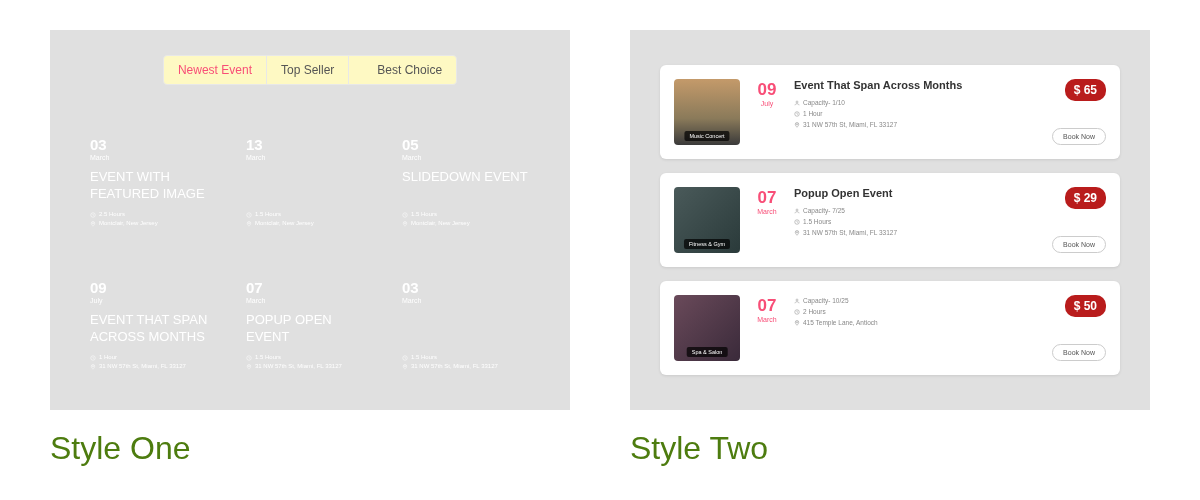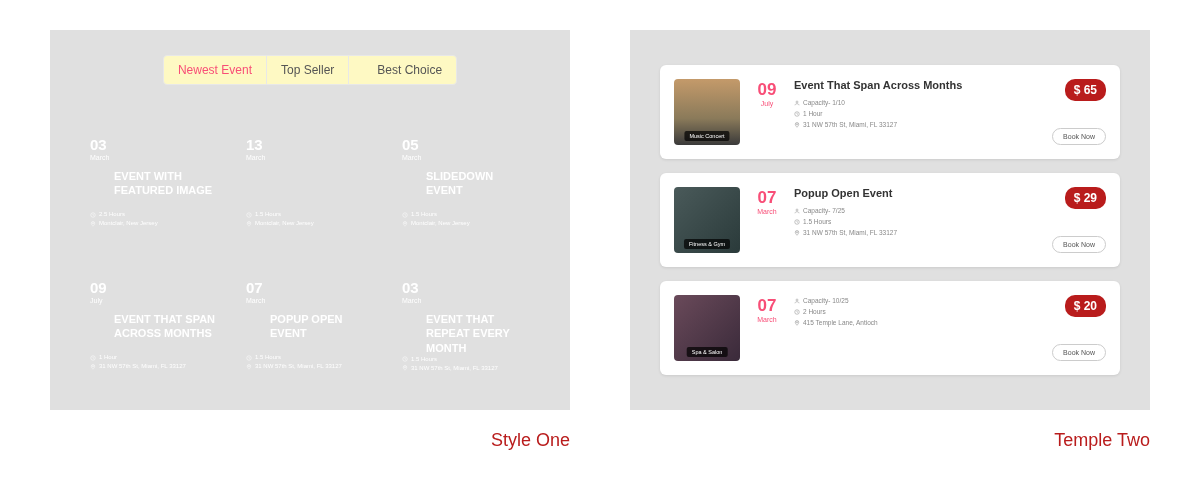--- a/index.html
+++ b/index.html
@@ -1,36 +1,36 @@
 <!DOCTYPE html>
 <html><head>
 <meta charset="utf-8">
 <style>
 * { margin: 0; padding: 0; box-sizing: border-box; font-family: -apple-system, BlinkMacSystemFont, 'Segoe UI', Arial, sans-serif; }
 body { background: #fff; padding: 30px; }
 .wrap { display: flex; gap: 60px; justify-content: center; }
 .panel { width: 520px; }
 .panel-body { background: #e0e0e0; padding: 25px 30px; min-height: 380px; }
-.panel-label { text-align: right; font-size: 18px; font-weight: 400; color: #b91c1c; margin-top: 20px; }
+.panel-label { text-align: left; font-size: 32px; font-weight: 400; color: #4d7c0f; margin-top: 20px; }
 
 
 .tabs { display: flex; justify-content: center; gap: 0; margin-bottom: 18px; }
 .tab { background: #fef9c3; padding: 7px 14px; font-size: 12px; color: #555; cursor: pointer; border: 1px solid #e8e8e8; margin-left: -1px; }
 .tab:first-child { border-radius: 4px 0 0 4px; margin-left: 0; }
 .tab:last-child { border-radius: 0 4px 4px 0; padding-left: 28px; }
 .tab.active { color: #f84e77; }
 
 .grid { display: grid; grid-template-columns: repeat(3, 1fr); gap: 8px; }
 .card { position: relative; height: 135px; border-radius: 6px; overflow: hidden; color: #fff; padding: 10px; display: flex; flex-direction: column; cursor: pointer; }
 .card-bg { position: absolute; inset: 0; z-index: 0; }
 .card-bg::after { content: ''; position: absolute; inset: 0; background: rgba(0,0,0,0.5); }
 .card > * { position: relative; z-index: 1; }
 .card-day { font-size: 15px; font-weight: 700; line-height: 1; margin-top: 24px; }
 .card-month { font-size: 7px; margin-top: 2px; }
-.card-title { font-size: 11px; font-weight: 700; margin-top: 8px; line-height: 1.3; text-transform: uppercase; margin-left: 24px; }
+.card-title { font-size: 13px; font-weight: 400; margin-top: 8px; line-height: 1.3; text-transform: uppercase; }
 .card-meta { margin-top: auto; font-size: 6px; line-height: 1.5; }
 .card-meta div { display: flex; align-items: center; gap: 3px; }
 
 
 .bg1 { background: linear-gradient(135deg,#4a5a6a,#2a3a4a); }
 .bg2 { background: linear-gradient(135deg,#3a4a5a,#1a2a3a); }
 .bg3 { background: linear-gradient(135deg,#5a4a3a,#3a2a1a); }
 .bg4 { background: linear-gradient(180deg,#8a7a5a 0%,#c49a6a 50%,#3a3a3a 100%); }
 .bg5 { background: linear-gradient(135deg,#2a3a4a,#1a2a3a); }
 .bg6 { background: linear-gradient(135deg,#b8a890,#6a5a4a); }
@@ -202,21 +202,20 @@
                 </span>
                 <span>31 NW 57th St, Miami, FL 33127</span>
               </div>
           </div>
         </div>
 
         <div class="card">
           <div class="card-bg bg6"></div>
           <div class="card-day">03</div>
           <div class="card-month">March</div>
-          <div class="card-title">EVENT THAT REPEAT EVERY MONTH</div>
           <div class="card-meta">
             <div>
                 <span class="ico">
                   <svg viewBox="0 0 24 24" fill="none" stroke="currentColor" stroke-width="2">
                     <circle cx="12" cy="12" r="9"></circle>
                     <path d="M12 7v5l3 2"></path>
                   </svg>
                 </span>
                 <span>1.5 Hours</span>
               </div>
@@ -366,23 +365,23 @@
                     <svg viewBox="0 0 24 24" fill="none" stroke="#888" stroke-width="2">
                       <path d="M12 21s-7-7-7-12a7 7 0 0114 0c0 5-7 12-7 12z"></path>
                       <circle cx="12" cy="9" r="2.5"></circle>
                     </svg>
                   </span>
                   <span>415 Temple Lane, Antioch</span>
                 </div>
             </div>
           </div>
           <div class="right-col">
-            <div class="price">$ 20</div>
+            <div class="price">$ 50</div>
             <button class="book">Book Now</button>
           </div>
         </div>
 
       </div>
     </div>
-    <div class="panel-label">Temple Two</div>
+    <div class="panel-label">Style Two</div>
   </div>
 
 </div>
 
 </body></html>

